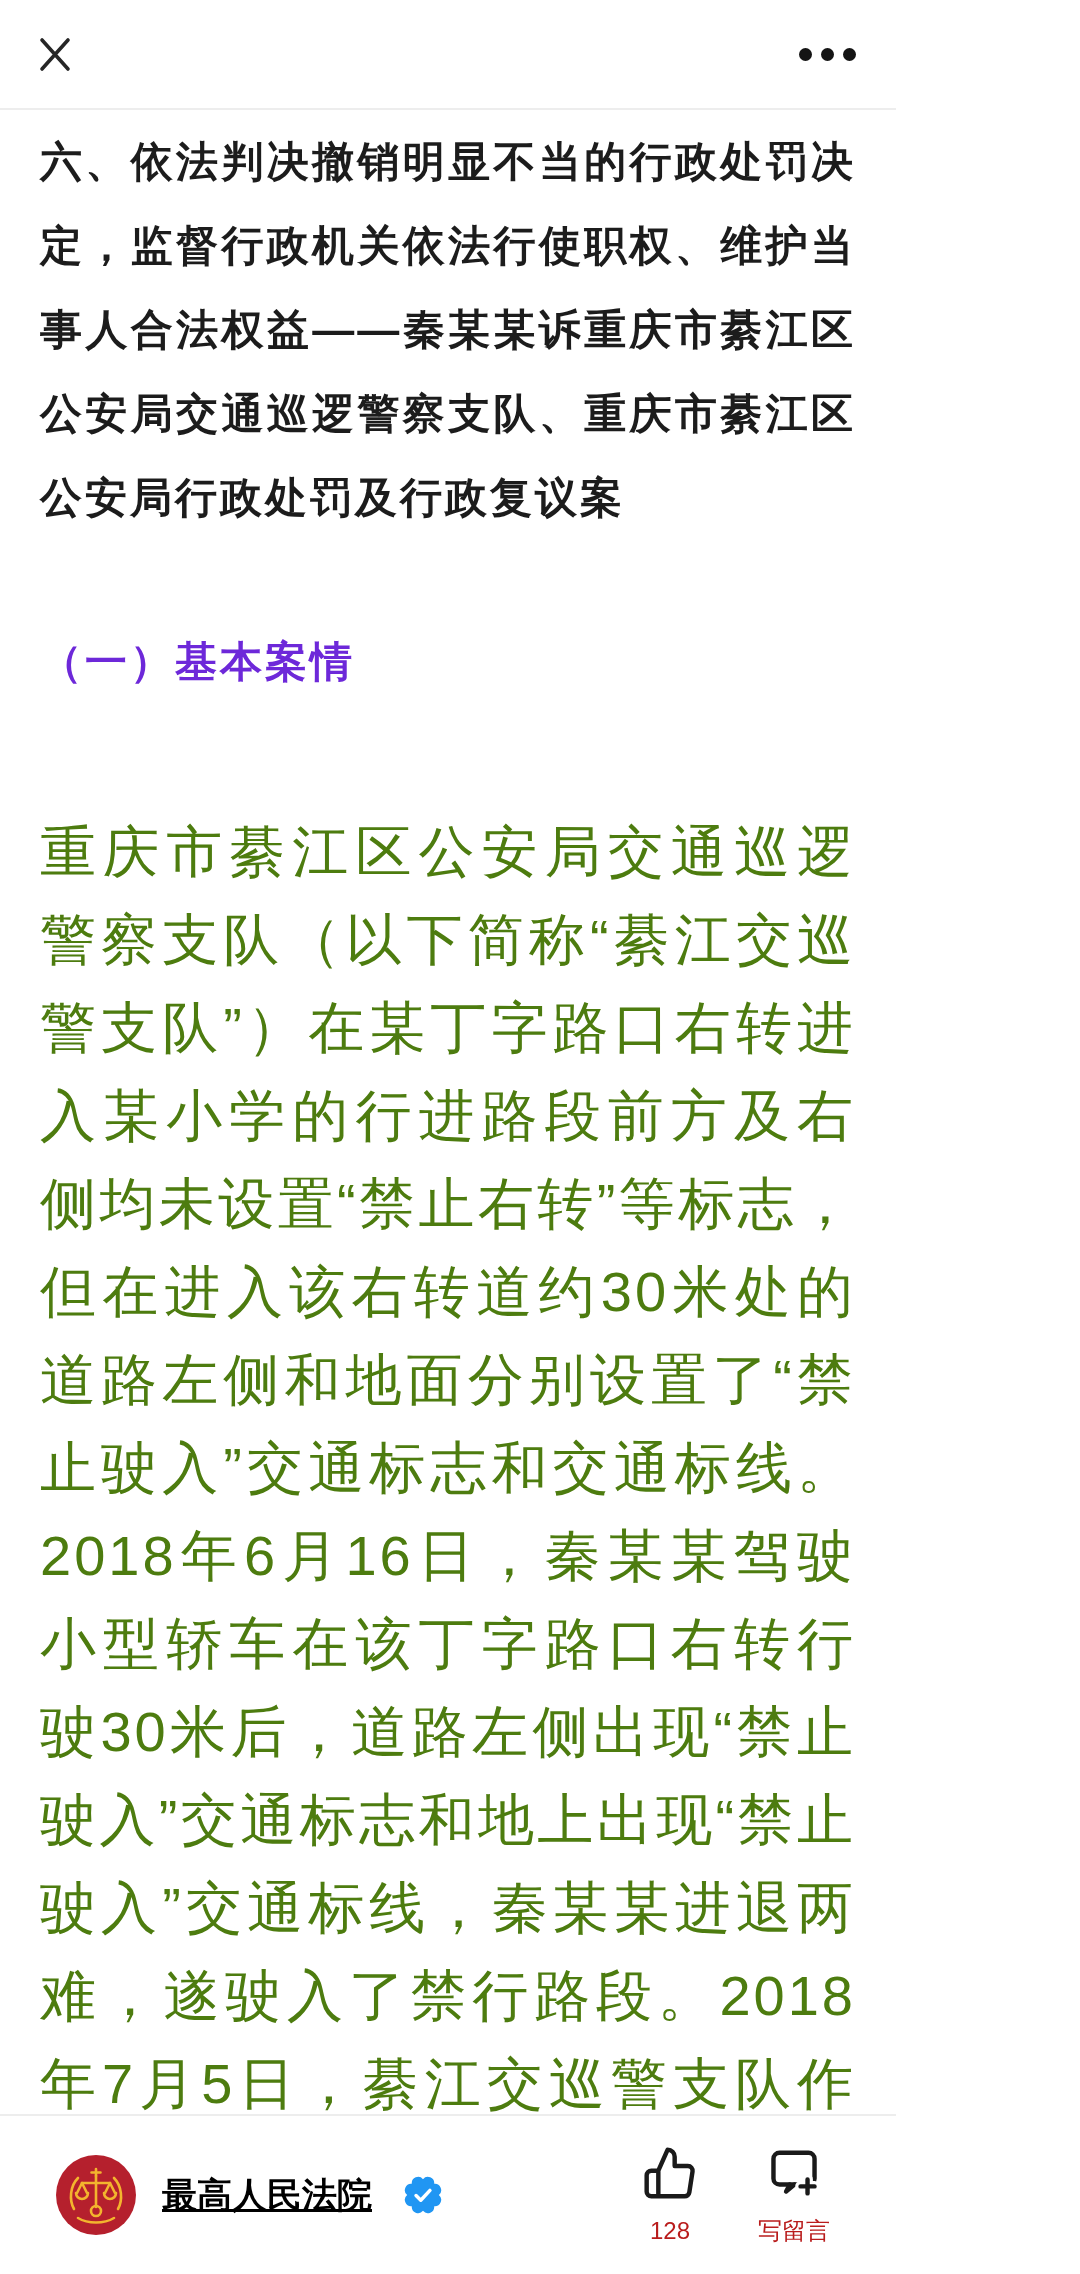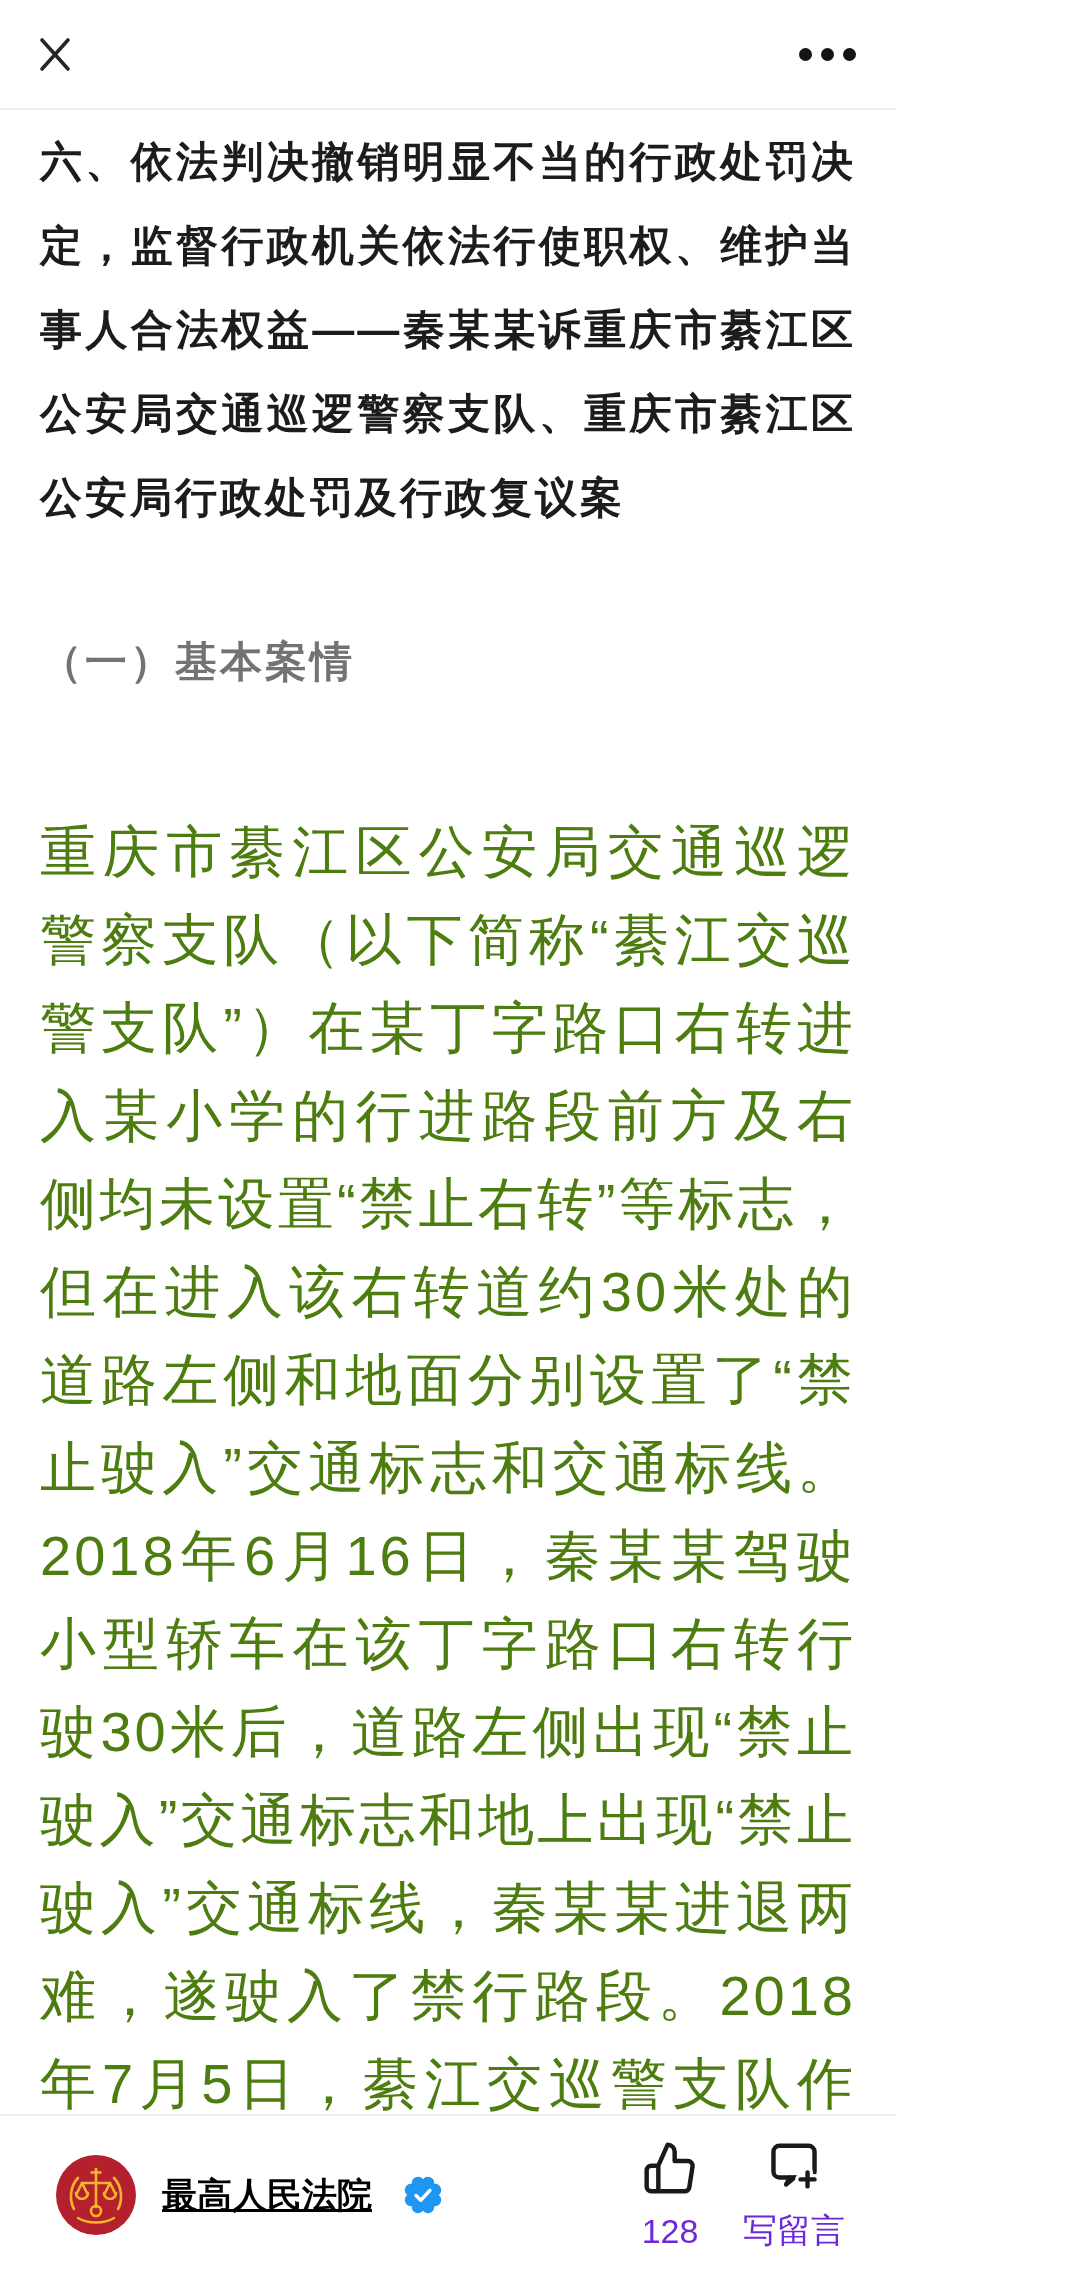--- a/index.html
+++ b/index.html
@@ -11,36 +11,36 @@
           display:flex;align-items:center;justify-content:space-between;
           padding:0 40px 0 34px;background:#fff;border-bottom:2px solid #ededed;z-index:5;}
   .icon-btn{background:none;border:none;padding:0;margin:0;cursor:pointer;display:flex;align-items:center;}
   .dots{display:flex;gap:9px;align-items:center;}
   .dot{width:13px;height:13px;border-radius:50%;background:#141414;display:block;}
 
   
   .content{position:absolute;top:110px;left:0;right:0;padding:0 40px;box-sizing:border-box;}
   .title{font-size:42px;font-weight:700;line-height:84px;letter-spacing:3px;
          text-align:justify;text-justify:inter-ideograph;margin:10px 0 0 0;color:#1c1c1c;}
-  .heading{font-size:42px;font-weight:700;line-height:52px;letter-spacing:3px;margin:96px 0 0 0;color:#737373;}
+  .heading{font-size:42px;font-weight:700;line-height:52px;letter-spacing:3px;margin:96px 0 0 0;color:#6d28d9;}
   .bodytext{font-size:56px;font-weight:400;line-height:88px;letter-spacing:3px;
             text-align:justify;text-justify:inter-ideograph;margin:120px 0 0 0;color:#4d7c0f;}
 
   
   .bottombar{position:absolute;left:0;right:0;bottom:0;height:160px;background:#fff;
              border-top:2px solid #ededed;display:flex;align-items:center;
              padding:0 36px 0 56px;box-sizing:border-box;z-index:6;}
   .account{display:flex;align-items:center;gap:26px;background:none;border:none;padding:0;cursor:pointer;text-decoration:underline;}
   .acct-name{font-size:35px;font-weight:600;color:#000;letter-spacing:0;}
   .badge{margin-left:6px;}
   .actions{margin-left:auto;display:flex;align-items:center;}
   .action{display:flex;flex-direction:column;align-items:center;justify-content:center;
           width:116px;background:none;border:none;padding:0;cursor:pointer;color:#121212;}
   .action:last-child{width:132px;}
-  .action .cnt{margin-top:16px;font-size:34px;color:#6d28d9;letter-spacing:0;white-space:nowrap;}
+  .action .cnt{margin-top:16px;font-size:24px;color:#b91c1c;letter-spacing:0;white-space:nowrap;}
   svg{display:block;}
 </style>
 </head>
 <body>
 
 <div class="screen">
 
   <header class="topbar">
     <button class="icon-btn">
       <svg width="42" height="42" viewBox="0 0 42 42">

